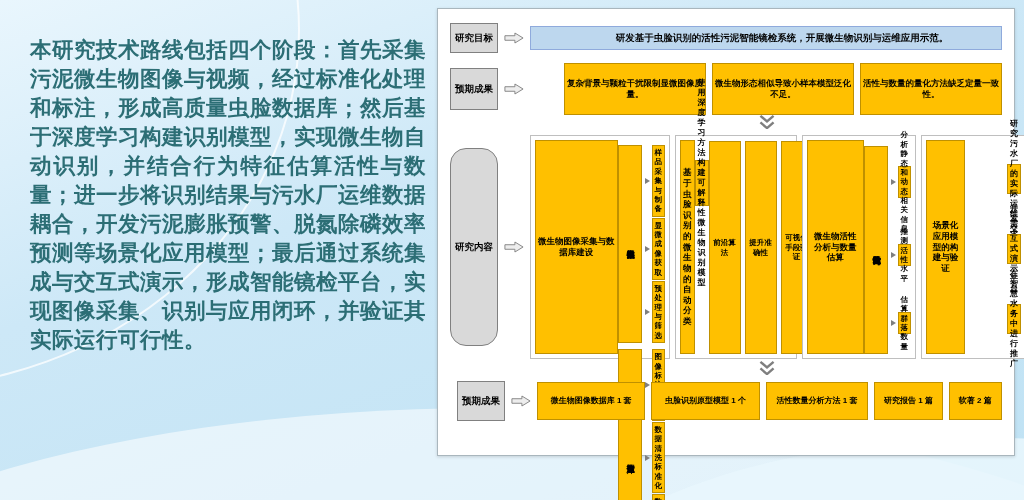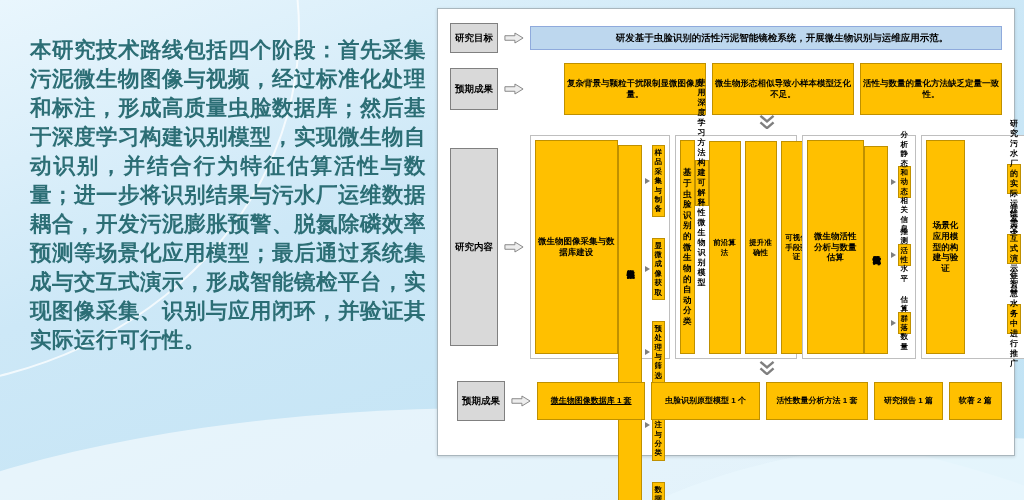--- a/index.html
+++ b/index.html
@@ -28,21 +28,21 @@
   .row-goal { top:12px; height:34px; }
   .row-problems { top:56px; height:48px; }
   .row-content { top:126px; height:224px; }
   .row-outcomes { top:370px; height:44px;padding-left:7px; }
 
   .stage-label {
     flex:none; width:48px; background:#d9d9d9; border:1px solid #808080;
     display:flex; align-items:center; justify-content:center; text-align:center;
     font-size:9.5px; font-weight:bold; color:#000; padding:2px;
   }
-  .h-goal { height:30px; } .h-prob { height:42px; } .h-cont { height:198px; } .h-out { height:40px; }
+  .h-goal { height:30px; } .h-prob { height:42px; } .h-cont { height:198px;border-radius:16px; } .h-out { height:40px; }
 
   .rarrow { flex:none; width:20px; height:14px; }
   .downarrow { position:absolute; left:320px; width:18px; height:15px; }
   .da1 { top:105px; } .da2 { top:351px; }
 
   .obox {
     background:#ffc000; border:1px solid #bf9000; color:#000; font-weight:bold;
     display:flex; align-items:center; justify-content:center; text-align:center;
     font-size:8.5px; line-height:1.25; padding:2px;
   }
@@ -58,42 +58,42 @@
   .col { flex:none; background:#fff; border:1px solid #bfbfbf; padding:4px; display:flex; flex-direction:row; }
   .col1 { width:140px; } .col2 { width:122px; } .col3 { width:114px; } .col4 { width:105px; }
   .col-header { min-height:26px; font-size:8.5px; }
 
   .groups { flex:1; display:flex; flex-direction:column; gap:6px; margin-top:5px; }
   .group { flex:1; display:flex; gap:3px; }
   .vbox {
     flex:none; width:24px; writing-mode:vertical-rl; text-orientation:upright;
     font-size:8px; line-height:1.3; padding:2px 1px;
   }
-  .gitems { flex:1; display:flex; flex-direction:column; justify-content:space-between; gap:21px; }
+  .gitems { flex:1; display:flex; flex-direction:column; justify-content:space-between; gap:1px; }
   .mini-row { flex:1; display:flex; align-items:center; gap:2px; }
   .mini-arrow { flex:none; width:0; height:0; border-top:3.5px solid transparent; border-bottom:3.5px solid transparent; border-left:5px solid #7f7f7f; }
   .mini-row .obox { flex:1; height:100%; font-size:7.5px; }
 
   .model-box { margin-top:20px; height:46px; font-size:8px; }
   .connector { width:100%; height:14px; }
   .leafrow { flex:1; display:flex; justify-content:space-between; gap:4px; margin-top:1px; }
   .leafrow .obox { width:32px; font-size:7.5px; }
 
   .col3-body { flex:1; display:flex; gap:3px; margin-top:6px; }
   .col3-items { flex:1; display:flex; flex-direction:column; justify-content:space-around; gap:6px; }
   .col3-items .mini-row { flex:none; }
   .c3i1 { height:32px; } .c3i2 { height:22px; } .c3i3 { height:22px; }
   .col3-items .mini-row .obox { height:100%; }
 
   .col4-items { flex:1; display:flex; flex-direction:column; justify-content:space-around; margin-top:4px;margin-left:42px; }
   .col4-items .obox { height:30px; font-size:8px; }
 
   .outcome-set { flex:1; display:flex; gap:6px; height:38px; }
   .outcome-set .obox { font-size:8px; }
-  .ow1 { flex:112;text-decoration:underline; } .ow2 { flex:112; } .ow3 { flex:106; } .ow4 { flex:68; } .ow5 { flex:52; }
+  .ow1 { flex:112; } .ow2 { flex:112; } .ow3 { flex:106; } .ow4 { flex:68; } .ow5 { flex:52; }
 
   .defs { position:absolute; width:0; height:0; overflow:hidden; }
 </style>
 </head>
 <body>
 
 <svg class="defs" aria-hidden="true">
   <defs>
     <symbol id="arrow-right" viewBox="0 0 22 14">
       <path d="M1 4.5 H12 V1.5 L21 7 L12 12.5 V9.5 H1 Z" fill="#ededed" stroke="#7f7f7f" stroke-width="1"></path>

